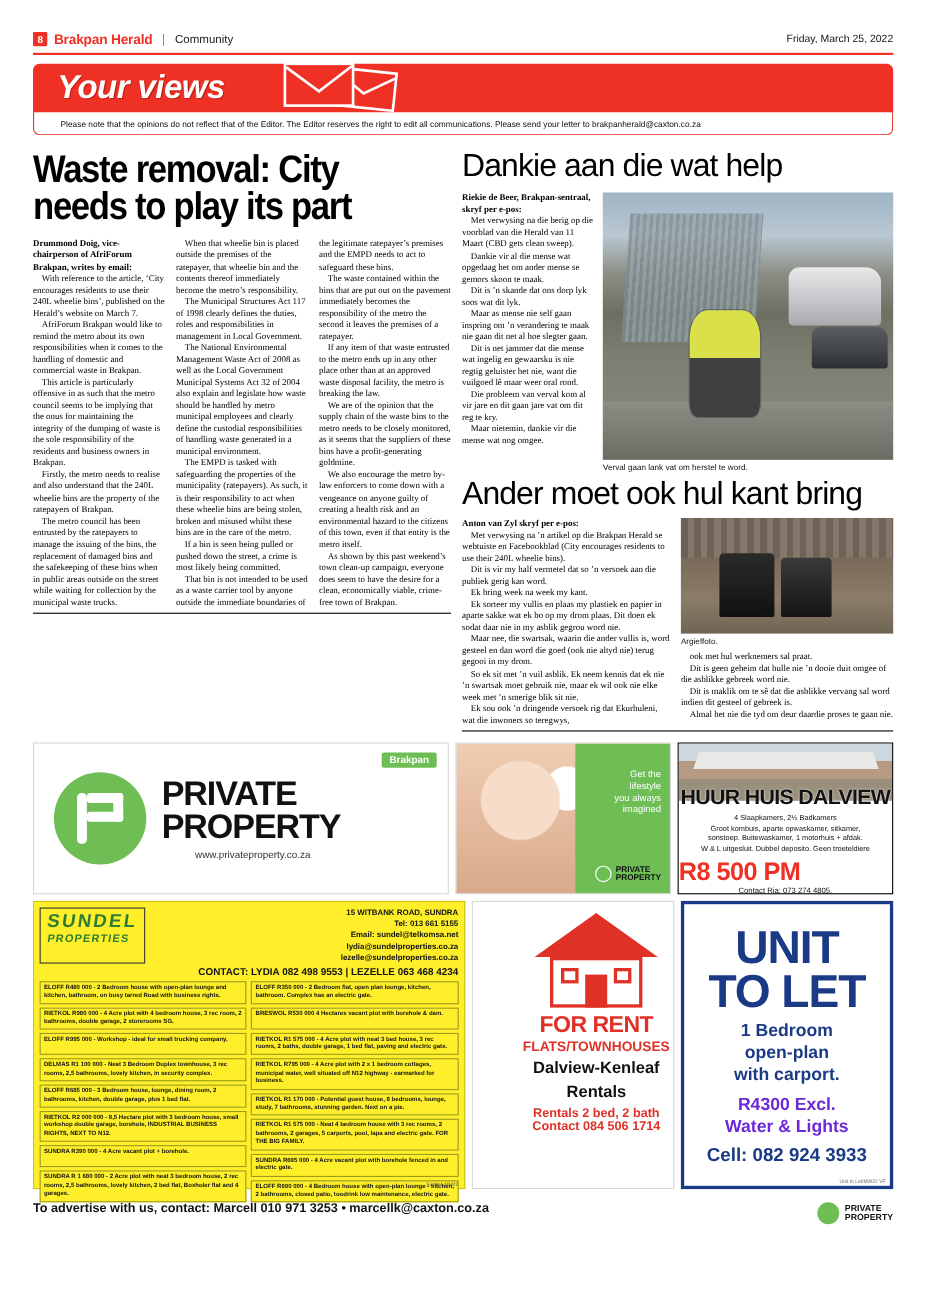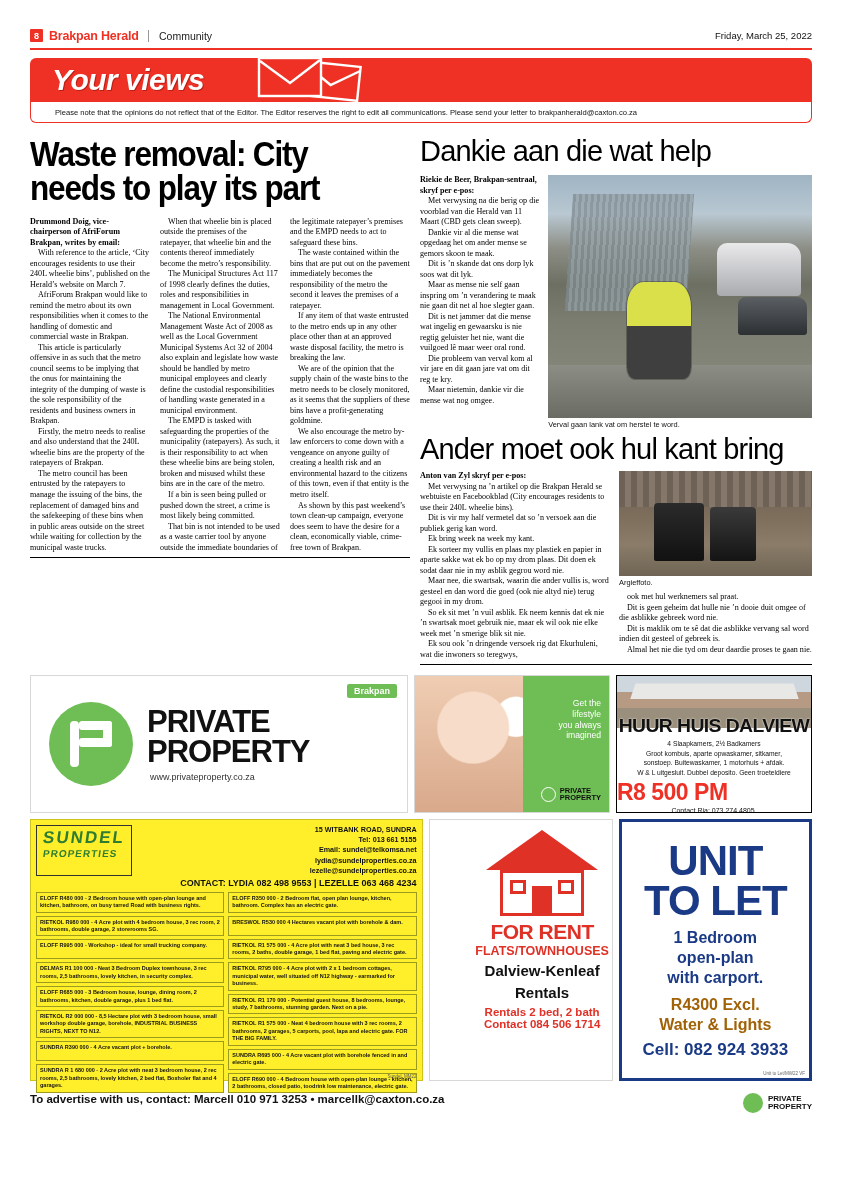--- a/index.html
+++ b/index.html
@@ -99,21 +99,21 @@
   .ad-pp { flex: 1; border: 1px solid #d8d8d8; display: flex; align-items: center;
            position: relative; padding-left: 18px; }
   .pp-logo { width: 84px; height: 84px; border-radius: 50%; background: #6fbe55;
              display: flex; align-items: center; justify-content: center; }
   .pp-mark { width: 42px; height: 46px; position: relative; }
   .pp-mark i { position: absolute; background: #fff; display: block; }
   .pp-words { margin-left: 14px; }
   .pp-words .w { font-family: "Liberation Sans", sans-serif; font-weight: bold;
                  font-size: 31px; line-height: 0.96; letter-spacing: -1px; color: #111; }
   .pp-url { font-family: "Liberation Sans", sans-serif; font-size: 9px; color: #333;
-            margin-top: 5px; margin-left: 3px; }
+            margin-top: 5px; margin-left: 3px; text-align: center; }
   .pp-tag { position: absolute; right: 10px; top: 8px; background: #6fbe55; color: #fff;
             font-family: "Liberation Sans", sans-serif; font-size: 9px; font-weight: bold;
             padding: 2px 7px; border-radius: 2px; }
   .ad-life { width: 196px; border: 1px solid #d8d8d8; position: relative; overflow: hidden;
              background: linear-gradient(180deg,#f0cdb4,#e7b99c); }
   .life-people { position: absolute; inset: 0;
       background: radial-gradient(circle at 30% 38%, #f7ddc9 0 22%, rgba(0,0,0,0) 23%),
                   radial-gradient(circle at 52% 30%, #ffffff 0 14%, rgba(0,0,0,0) 15%),
                   linear-gradient(180deg,#efcdb3,#d9a98b); }
   .life-green { position: absolute; right: 0; top: 0; width: 86px; height: 100%;
@@ -190,21 +190,21 @@
                 font-size: 11.5px; color: #e03127; }
 
   .ad-unit { width: 196px; border: 3px solid #1b3a86; background: #fff;
              display: flex; flex-direction: column; align-items: center;
              justify-content: center; position: relative; }
   .unit-big { font-family: "Liberation Sans", sans-serif; font-weight: bold;
               font-size: 42px; color: #1b3a86; line-height: 0.95; letter-spacing: -1px; }
   .unit-l2 { font-family: "Liberation Sans", sans-serif; font-weight: bold;
              font-size: 16px; color: #1b3a86; line-height: 1.25; text-align: center; margin-top: 7px; }
   .unit-l3 { font-family: "Liberation Sans", sans-serif; font-weight: bold;
-             font-size: 16px; color: #a16207; line-height: 1.25; margin-top: 7px; }
+             font-size: 16px; color: #6d28d9; line-height: 1.25; margin-top: 7px; }
   .unit-cell { font-family: "Liberation Sans", sans-serif; font-weight: bold;
                font-size: 17px; color: #1b3a86; margin-top: 5px; }
   .unit-ref { position: absolute; right: 4px; bottom: 2px;
               font-family: "Liberation Sans", sans-serif; font-size: 4.5px; color: #666; }
 
   
   .footer { display: flex; align-items: flex-start; justify-content: space-between;
             margin-top: 12px; }
   .foot-text { font-family: "Liberation Sans", sans-serif; font-weight: bold;
                font-size: 11.5px; color: #111; }

